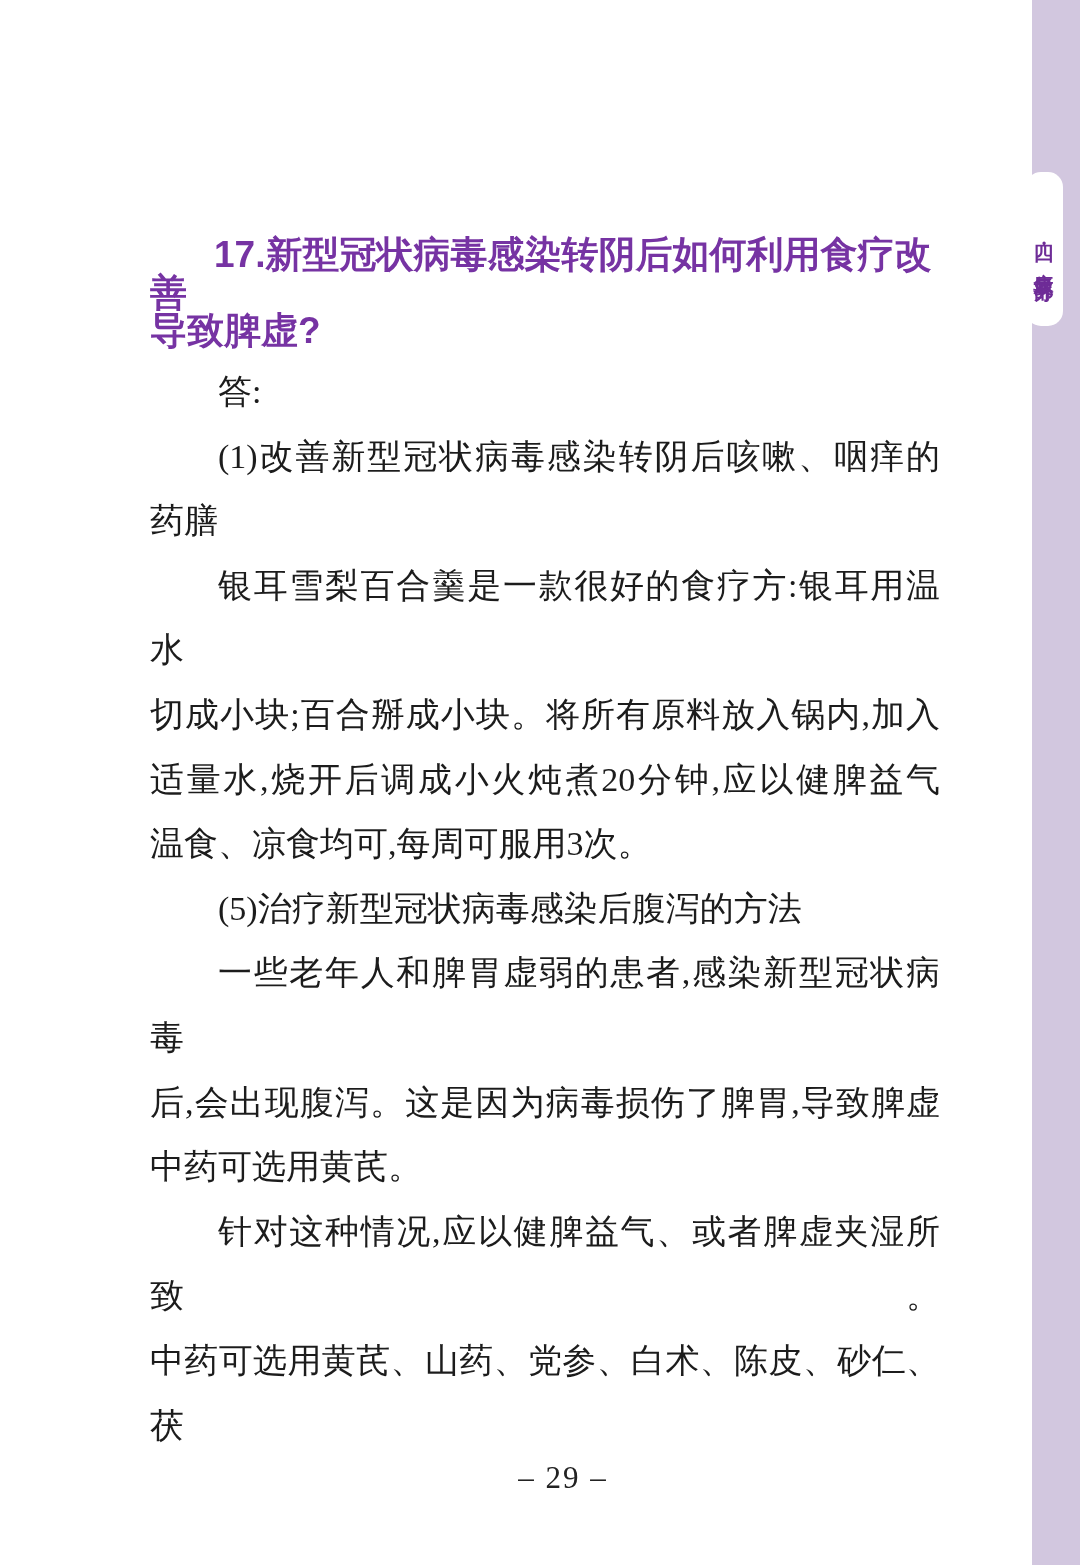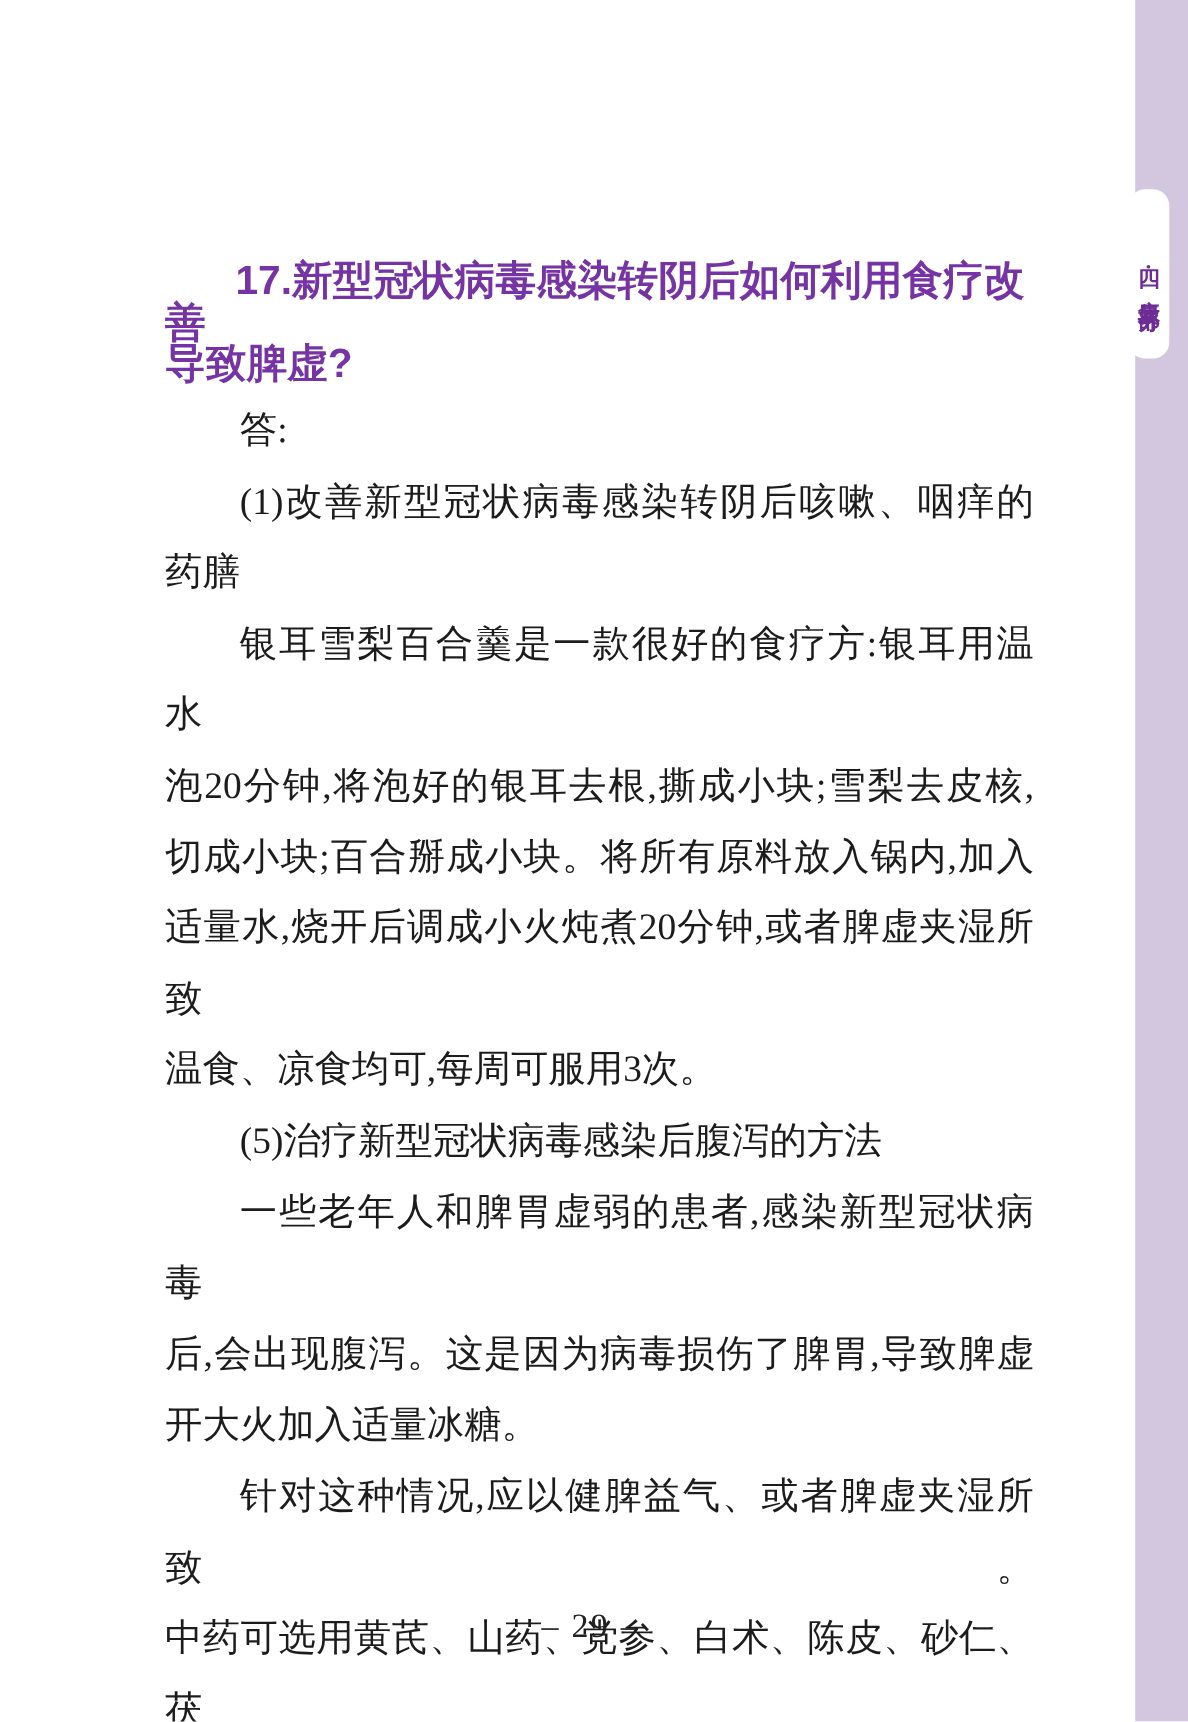--- a/index.html
+++ b/index.html
@@ -71,21 +71,21 @@
     text-align: justify;
     text-align-last: justify;
     text-justify: inter-ideograph;
   }
   .ln.indent { text-indent: 68px; }
   .ln.bold { font-weight: normal; }
 
   
   .footer {
     position: absolute;
-    left: 142px; top: 1460px;
+    left: 168px; top: 1460px;
     width: 790px;
     text-align: center;
     font-size: 31px;
     color: #222222;
     z-index: 3;
     letter-spacing: 2px;
   }
 </style>
 </head>
 <body>
@@ -98,26 +98,25 @@
 <div class="heading">
   <div class="h-line1">17.新型冠状病毒感染转阴后如何利用食疗改善</div>
   <div class="h-line2">导致脾虚?</div>
 </div>
 
 <div class="body-text">
   <div class="ln indent">答:</div>
   <div class="ln indent fill bold">(1)改善新型冠状病毒感染转阴后咳嗽、咽痒的</div>
   <div class="ln bold">药膳</div>
   <div class="ln indent fill">银耳雪梨百合羹是一款很好的食疗方:银耳用温水</div>
-  <div class="ln fill">泡20分钟,将泡好的银耳去根,撕成小块;雪梨去皮核,</div>
   <div class="ln fill">切成小块;百合掰成小块。将所有原料放入锅内,加入</div>
-  <div class="ln fill">适量水,烧开后调成小火炖煮20分钟,或者脾虚夹湿所致</div>
+  <div class="ln fill">适量水,烧开后调成小火炖煮20分钟,应以健脾益气</div>
   <div class="ln">温食、凉食均可,每周可服用3次。</div>
   <div class="ln indent bold">(5)治疗新型冠状病毒感染后腹泻的方法</div>
   <div class="ln indent fill">一些老年人和脾胃虚弱的患者,感染新型冠状病毒</div>
   <div class="ln fill">后,会出现腹泻。这是因为病毒损伤了脾胃,导致脾虚</div>
-  <div class="ln">开大火加入适量冰糖。</div>
+  <div class="ln">中药可选用黄芪。</div>
   <div class="ln indent fill">针对这种情况,应以健脾益气、或者脾虚夹湿所致。</div>
   <div class="ln fill">中药可选用黄芪、山药、党参、白术、陈皮、砂仁、茯</div>
 
 </div>
 
 <div class="footer">– 29 –</div>
 
 </body></html>

